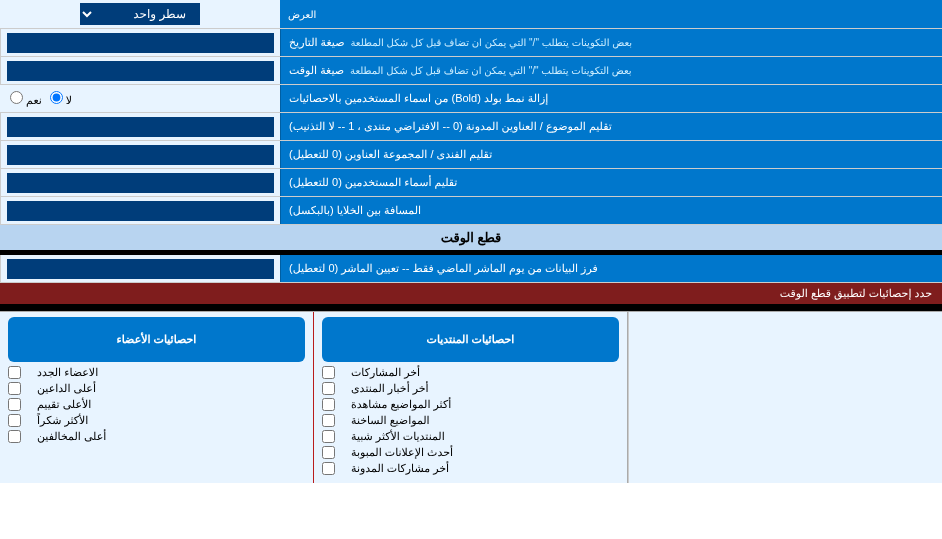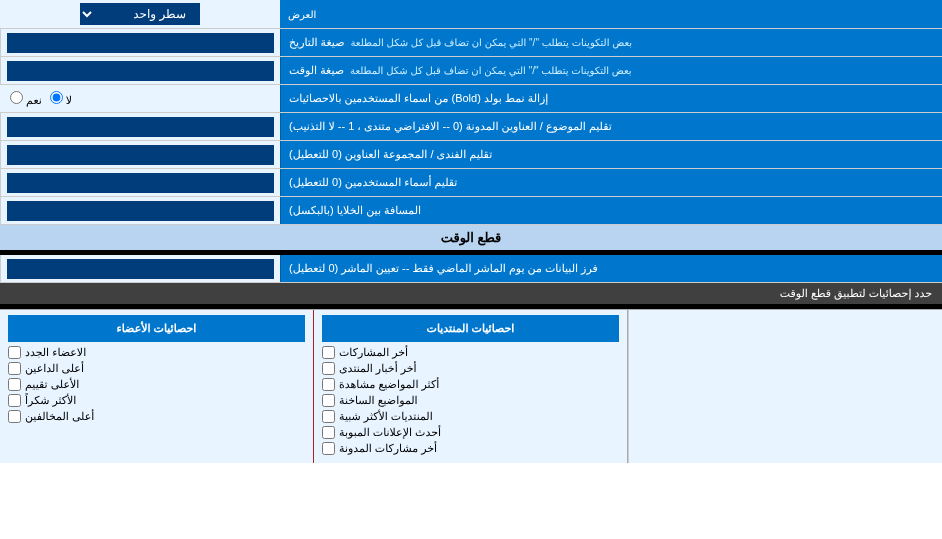--- a/index.html
+++ b/index.html
@@ -130,46 +130,47 @@
     }
 
     .checkbox-col:last-child {
       border-left: none;
     }
 
     .checkbox-col-header {
       background: #0077cc;
       color: #fff;
       text-align: center;
-      padding: 7px 6px;
+      padding: 16px 6px;
       font-size: 11px;
       font-weight: bold;
       margin-bottom: 4px;
+      border-radius: 6px;
     }
 
     .checkbox-item {
       display: flex;
       align-items: center;
-      gap: 4px;
+      gap: 16px;
       margin-bottom: 3px;
       justify-content: flex-end;
       font-size: 11px;
     }
 
     .checkbox-item input[type="checkbox"] {
       margin: 0;
     }
 
     .limit-row {
-      background: #404040;
+      background: #7f1d1d;
       color: #fff;
       padding: 4px 10px;
       font-size: 11px;
       text-align: right;
-      border-bottom: 5px solid #000000;
+      border-bottom: 7px solid #000000;
     }
   </style>
 </head>
 <body>
 
 <div class="top-row">
   <div class="top-label">العرض</div>
   <div class="top-dropdown">
     <select>
       <option>سطر واحد</option>

